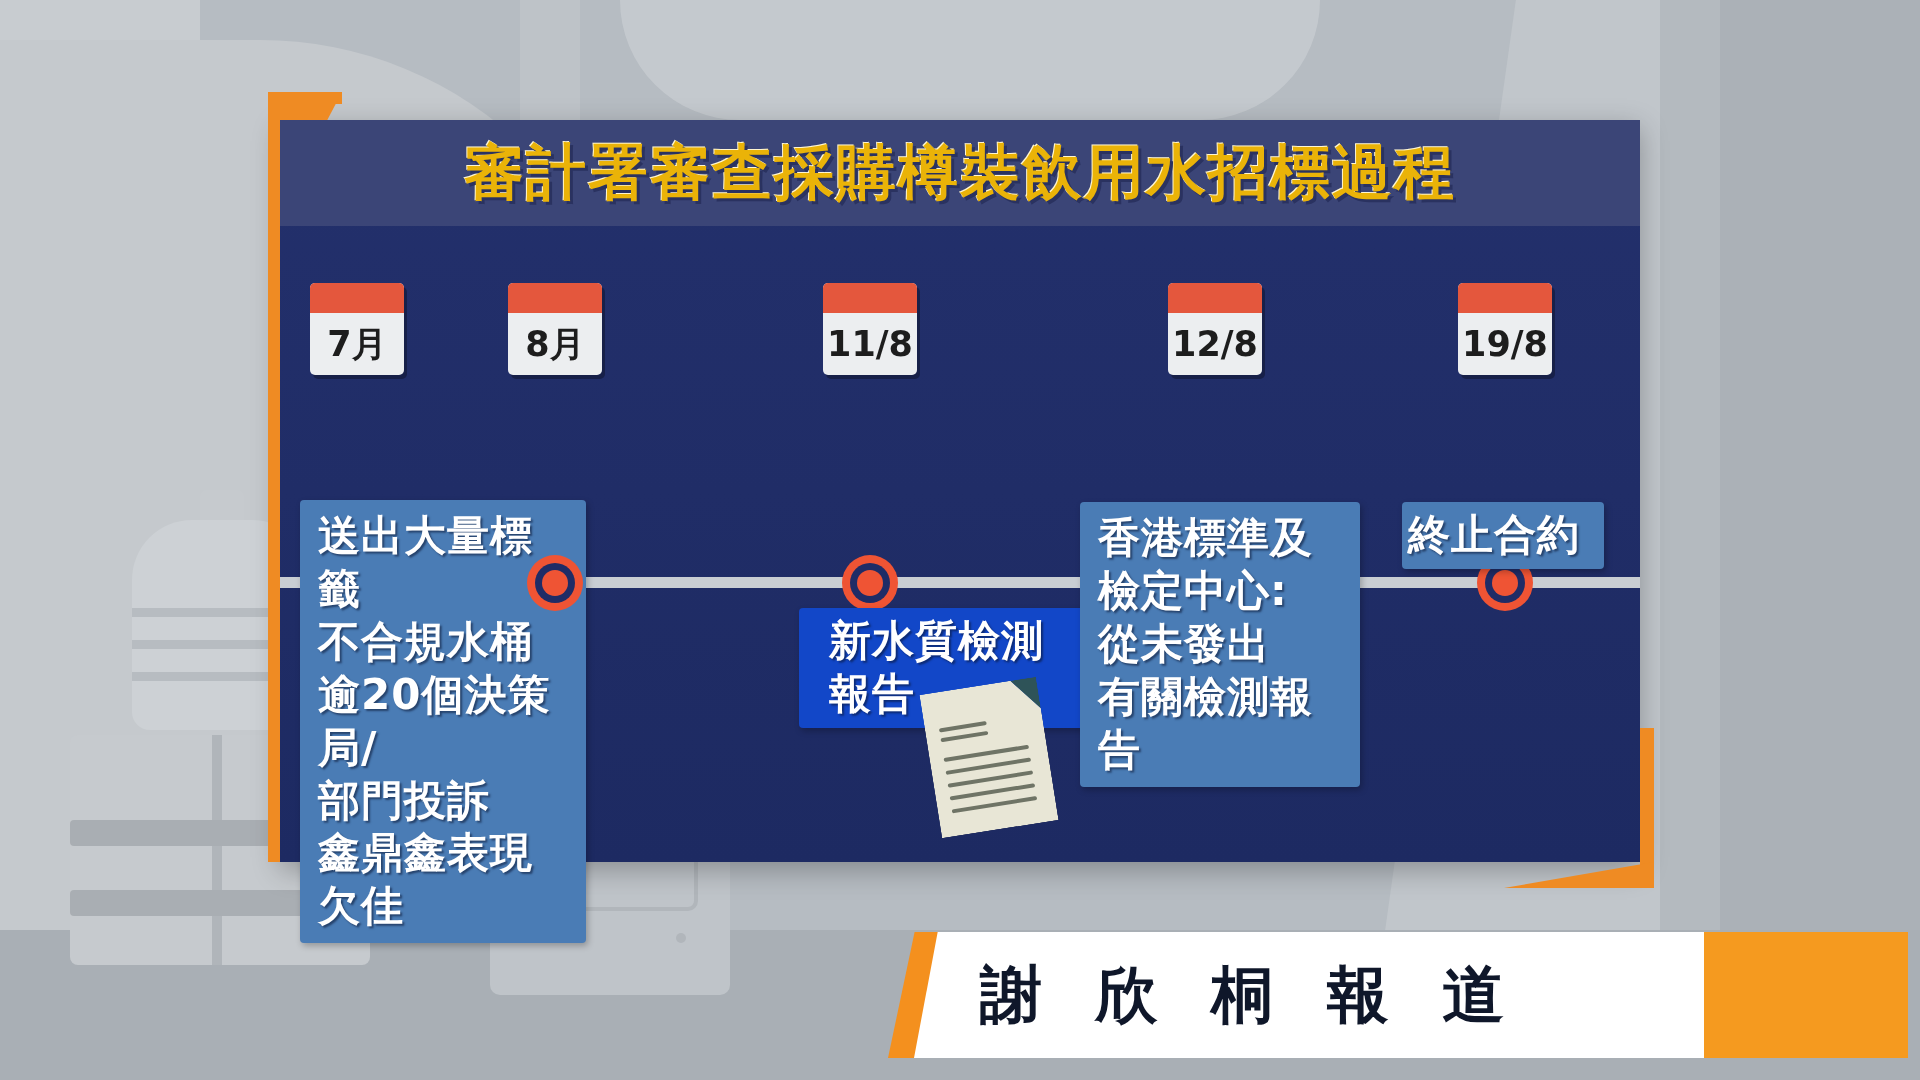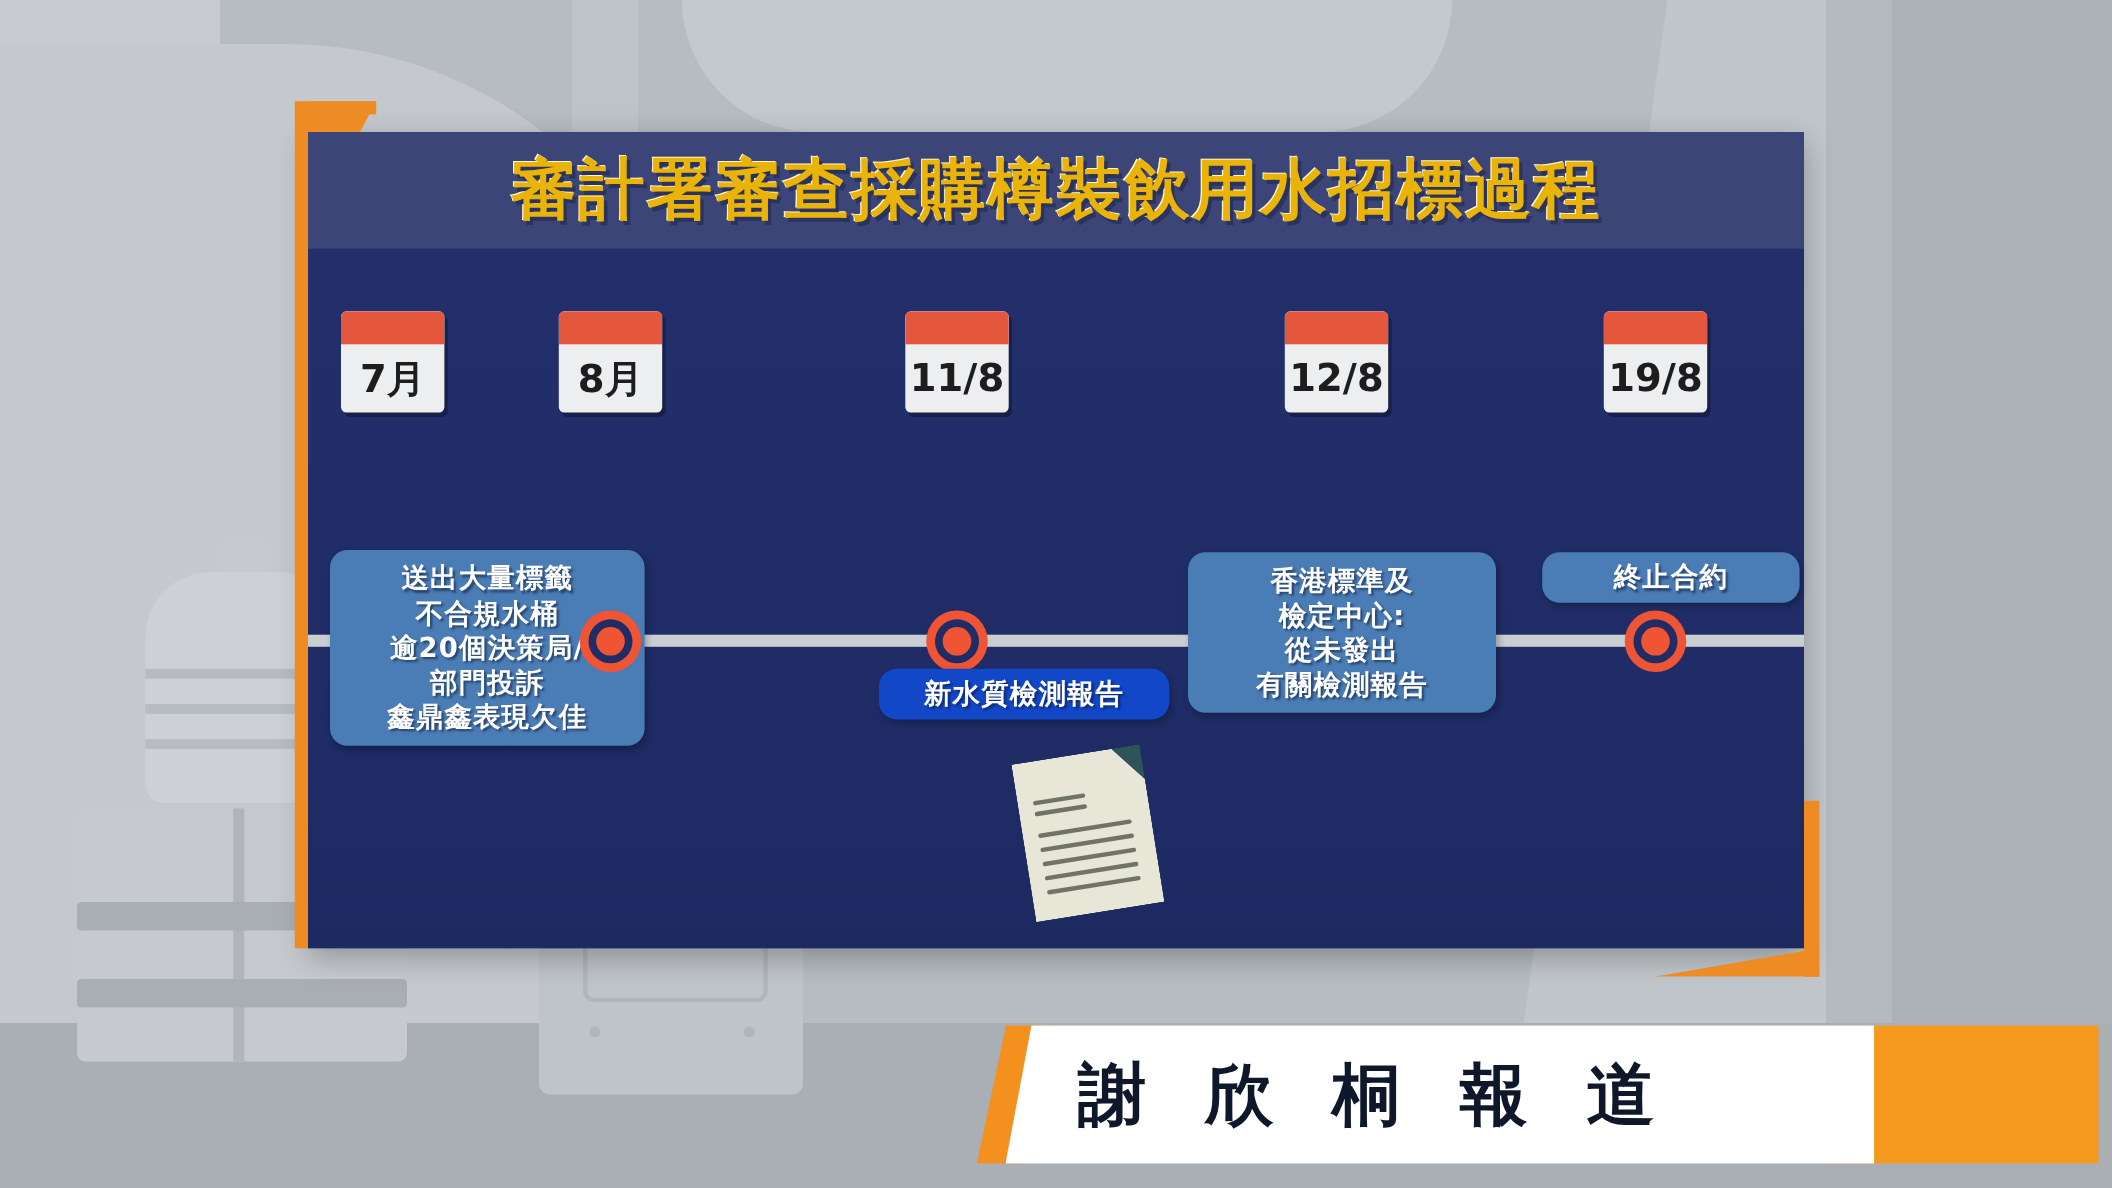--- a/index.html
+++ b/index.html
@@ -83,23 +83,23 @@
 
   .dot{
     position:relative;width:56px;height:56px;border-radius:50%;
     background:#ef5434;display:flex;align-items:center;justify-content:center;
   }
   .dot .dot-gap{width:40px;height:40px;border-radius:50%;background:#1f2c66;
        display:flex;align-items:center;justify-content:center;}
   .dot .dot-core{width:26px;height:26px;border-radius:50%;background:#ef5434;}
 
   .info-box{
-    background:#4a7cb5;color:#ffffff;border-radius:16px;
-    padding:10px 18px;text-align:center;line-height:1.26;
-    font-size:25px;font-weight:600;letter-spacing:1px;
+    background:#4a7cb5;color:#ffffff;border-radius:4px;
+    padding:10px 18px;text-align:left;line-height:1.26;
+    font-size:42px;font-weight:600;letter-spacing:1px;
     text-shadow:2px 2px 2px rgba(10,20,50,.55);
     box-shadow:2px 3px 6px rgba(0,0,0,.25);
     font-family:"DejaVu Sans","Liberation Sans",sans-serif;
     white-space:pre-line;
   }
   .info-box.bright{background:#1247c8;}
 
   
   .doc-icon{position:absolute;left:650px;top:565px;width:118px;height:145px;transform:rotate(-9deg);}
   .doc-icon .sheet{position:absolute;inset:0;background:#e8e6d6;
@@ -223,21 +223,21 @@
     </div>
   </div>
   <div class="tl-node" style="left:562px;top:435px">
     <div class="dot">
         <div class="dot-gap">
           <div class="dot-core"></div>
         </div>
       </div>
   </div>
   <div class="tl-node" style="left:519px;top:488px">
-    <div class="info-box bright" style="width:240px;padding:7px 12px">新水質檢測報告</div>
+    <div class="info-box bright" style="width:240px;padding:7px 30px">新水質檢測報告</div>
   </div>
 
   <div class="doc-icon">
     <div class="sheet"></div>
     <div class="fold"></div>
     <div class="ln" style="top:36px;width:48px"></div>
     <div class="ln" style="top:46px;width:48px"></div>
     <div class="ln" style="top:66px;width:86px"></div>
     <div class="ln" style="top:79px;width:86px"></div>
     <div class="ln" style="top:92px;width:86px"></div>
@@ -272,21 +272,21 @@
     </div>
   </div>
   <div class="tl-node" style="left:1197px;top:435px">
     <div class="dot">
         <div class="dot-gap">
           <div class="dot-core"></div>
         </div>
       </div>
   </div>
   <div class="tl-node" style="left:1122px;top:382px">
-    <div class="info-box" style="width:190px;padding:7px 22px">終止合約</div>
+    <div class="info-box" style="width:190px;padding:7px 6px">終止合約</div>
   </div>
 </div>
 
 <div id="lower-third">
   <div class="lt-orange-right"></div>
   <div class="lt-orange-left"></div>
   <div class="lt-white"></div>
   <div class="lt-text">謝 欣 桐 報 道</div>
 </div>
 

